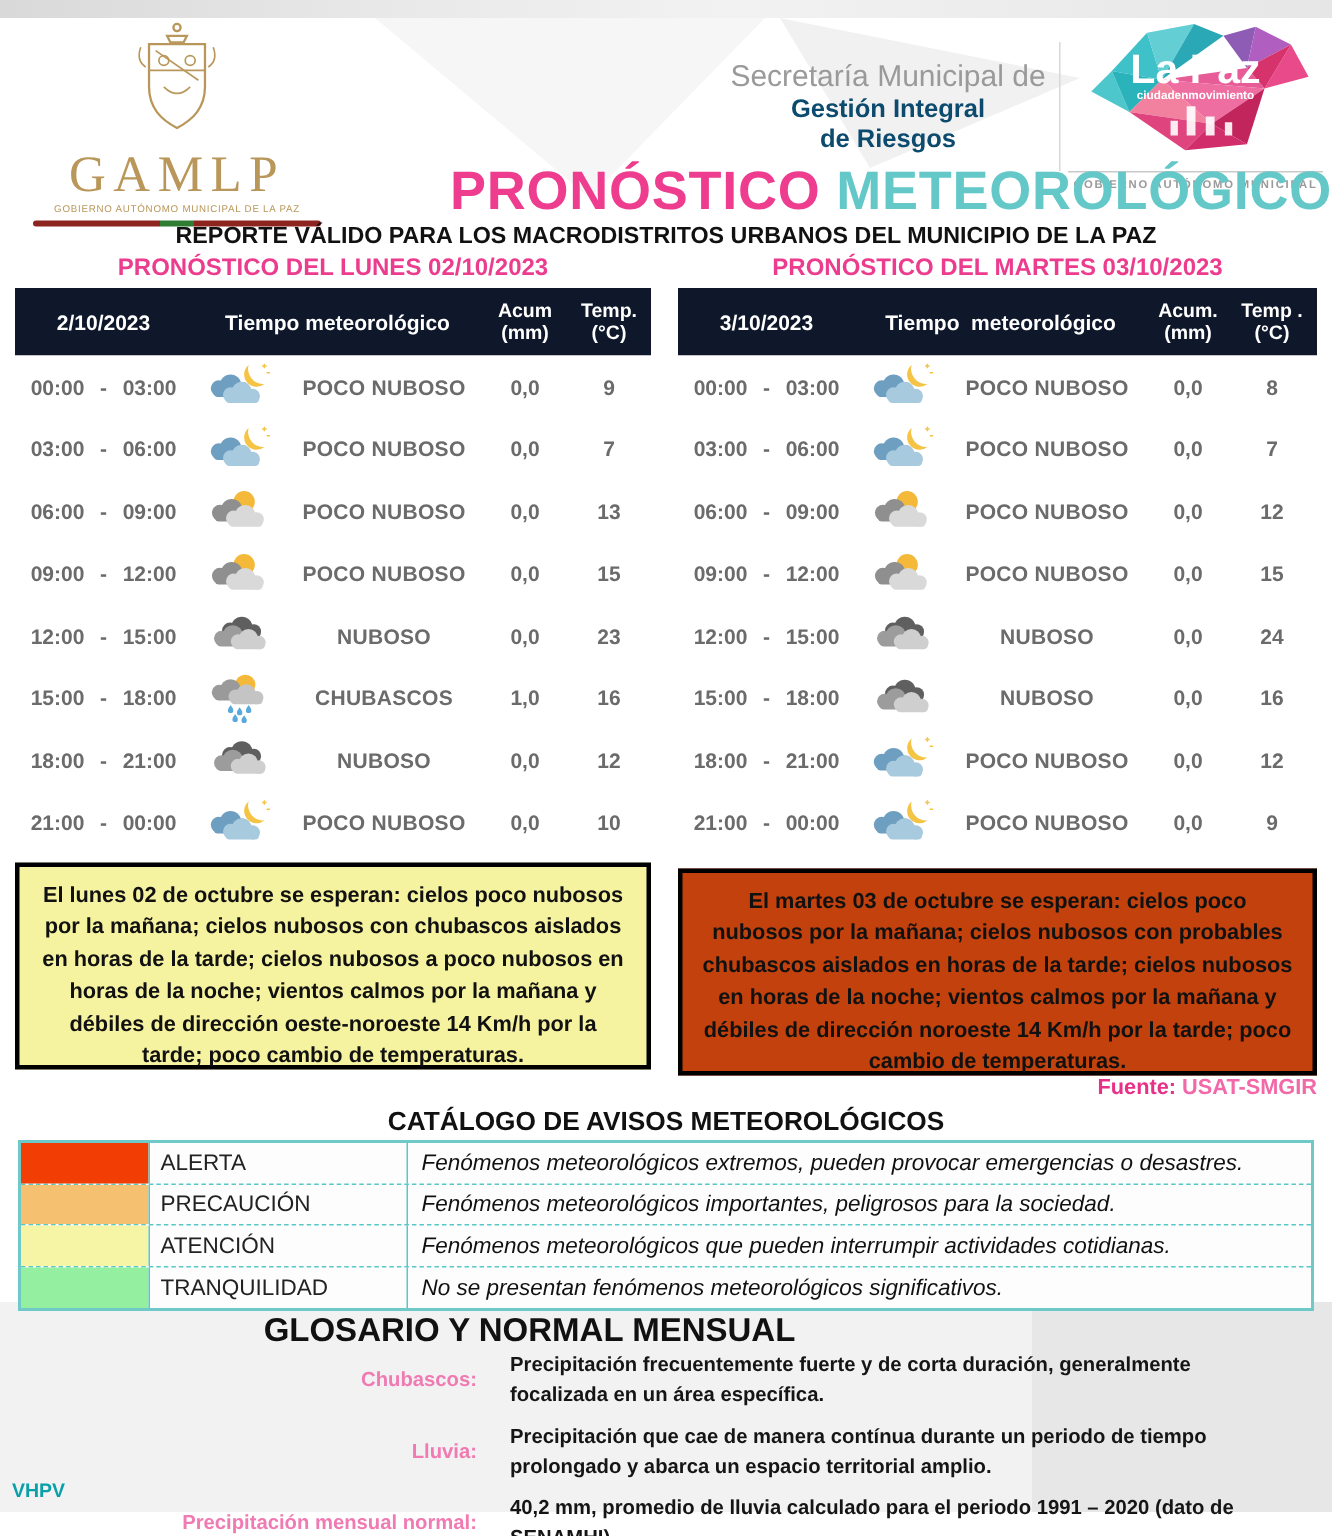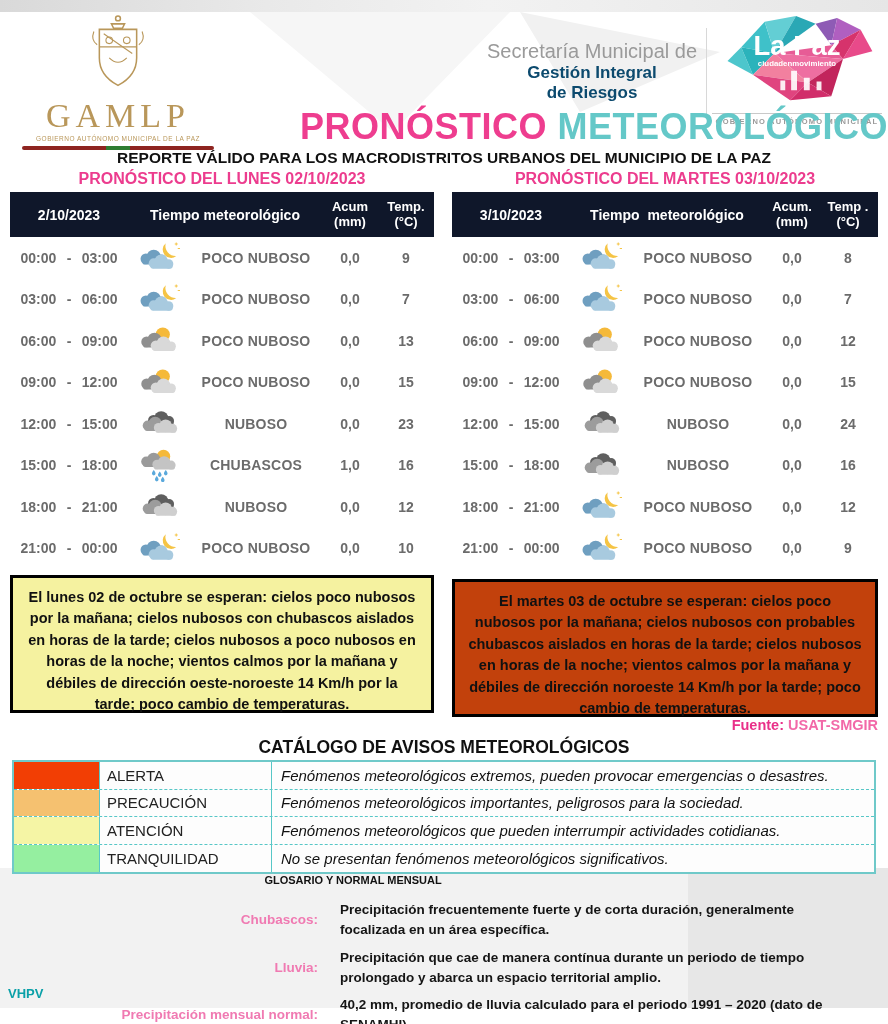--- a/index.html
+++ b/index.html
@@ -71,21 +71,21 @@
   .catalog { position:absolute; left:12px; top:760px; width:864px; border:2px solid #6fc9c9; background:#fdfdfd; }
   .crow { display:grid; grid-template-columns:85px 172px 1fr; height:27.5px; border-bottom:1px dashed #57c7c7; }
   .crow:last-child { border-bottom:none; }
   .crow .swatch { height:100%; }
   .crow .clabel { border-left:1px solid #57c7c7; display:flex; align-items:center; padding-left:7px;
     font-size:15px; color:#222; }
   .crow .cdesc { border-left:1px solid #57c7c7; display:flex; align-items:center; padding-left:9px;
     font-size:15px; font-style:italic; color:#111; }
 
   .gloss-title { position:absolute; left:0; top:874px; width:706px; text-align:center;
-    font-size:11px; font-weight:bold; color:#111; }
+    font-size:22px; font-weight:bold; color:#111; }
   .glossary { position:absolute; left:30px; top:900px; width:832px; }
   .gentry { display:grid; grid-template-columns:288px 1fr; column-gap:22px; align-items:center; margin-bottom:7px; }
   .gentry .term { text-align:right; color:#f07ab2; font-weight:bold; font-size:13.5px; line-height:1.35; }
   .gentry .def { color:#151515; font-weight:bold; font-size:13.5px; line-height:1.5; }
 
   .footer-code { position:absolute; left:8px; top:986px; color:#0aa0a8; font-weight:bold; font-size:13px; }
 </style>
 </head>
 <body>
 

